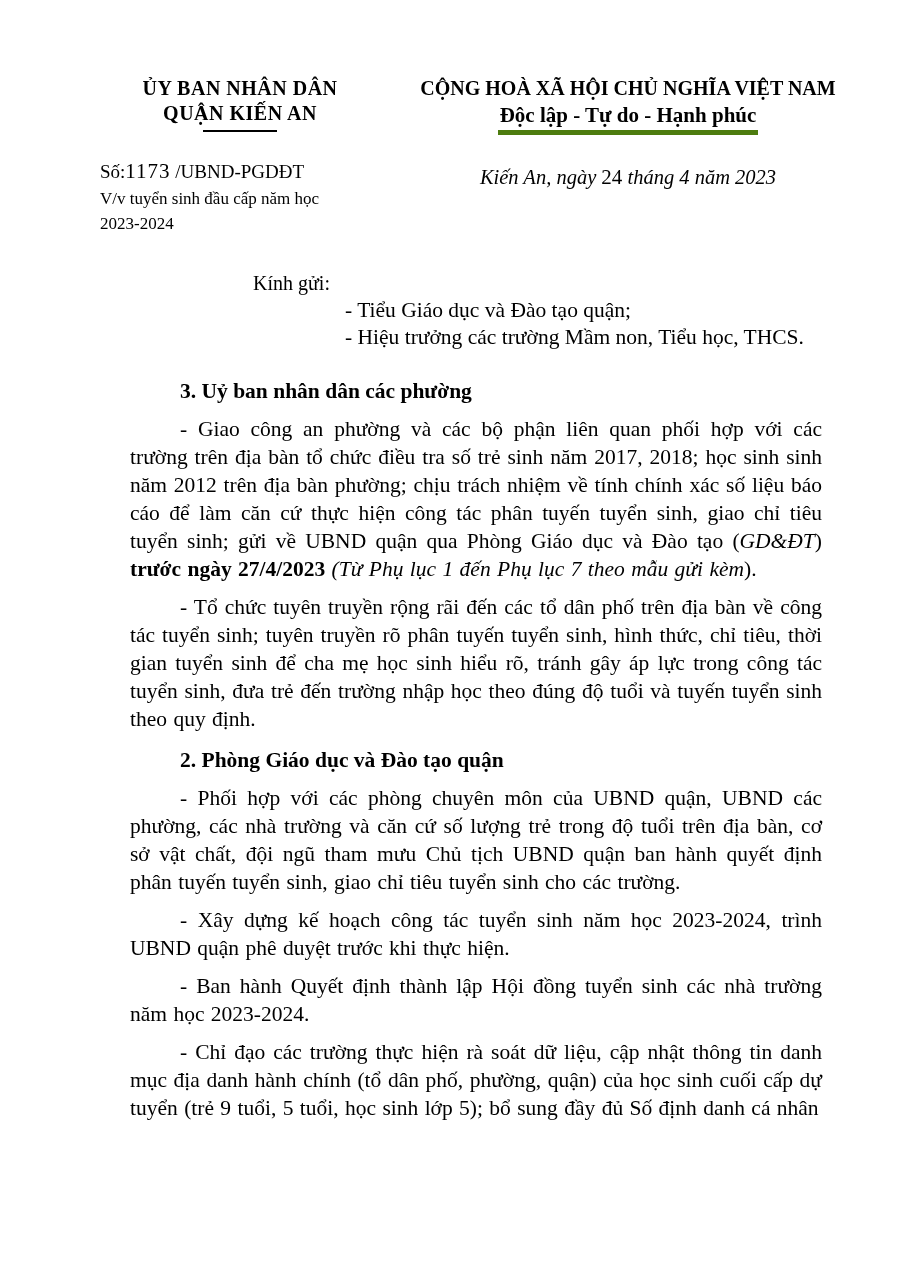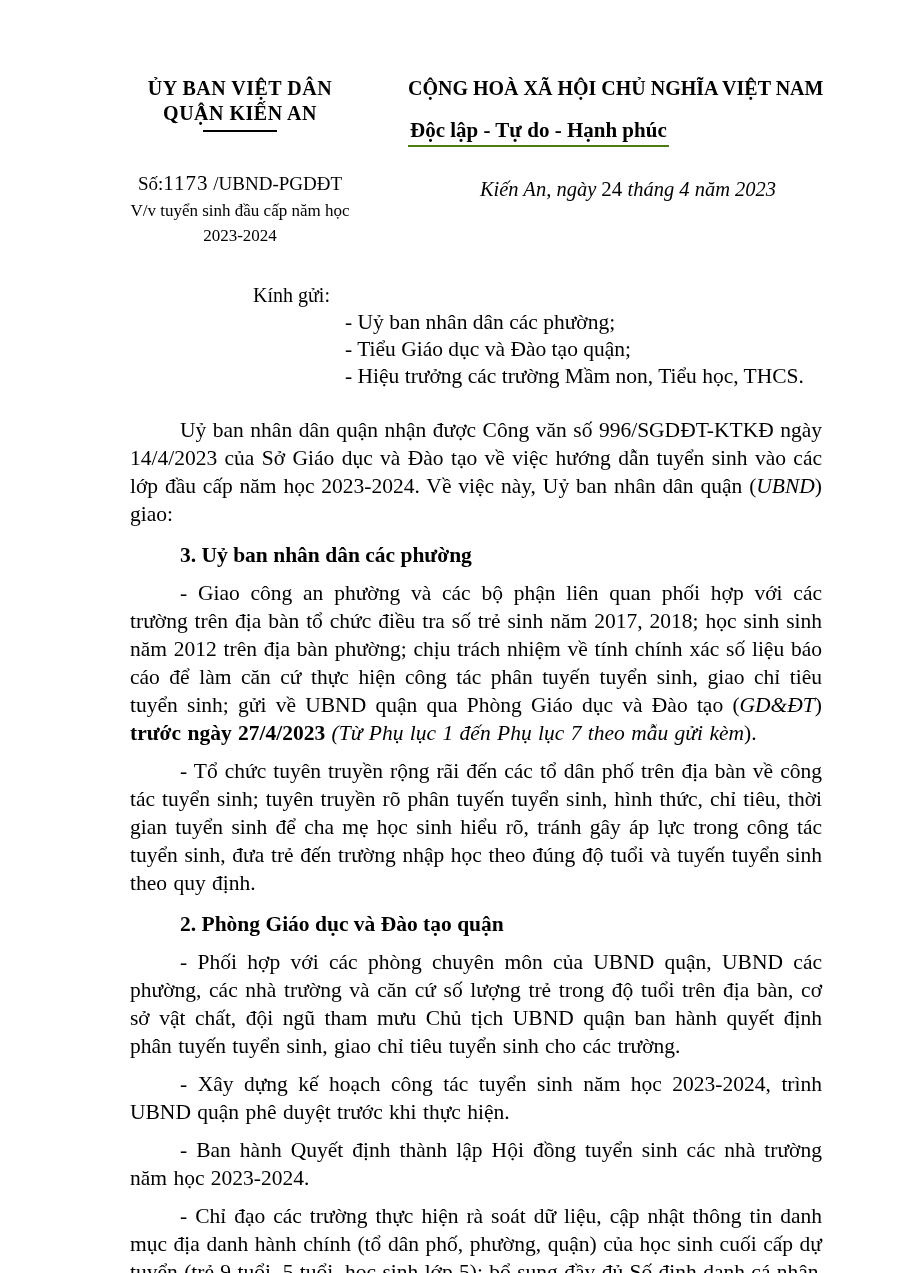--- a/index.html
+++ b/index.html
@@ -11,30 +11,30 @@
     margin: 0 auto;
     background: #ffffff;
     color: #000000;
     font-family: "Liberation Serif", "DejaVu Serif", serif;
     overflow: hidden;
   }
 
   
   .header { display: flex; padding-top: 76px; }
   .hcol-left  { width: 280px; margin-left: 100px; text-align: center; }
-  .hcol-right { width: 440px; margin-left: 28px;  }
+  .hcol-right { width: 440px; margin-left: 28px;  text-align: center; }
   .org-name   { font-weight: bold; font-size: 20px; line-height: 25px; letter-spacing: .5px; }
   .org-rule   { width: 74px; border-top: 2px solid #000; margin: 4px auto 0; }
   .national   { font-weight: bold; font-size: 20px; line-height: 25px; }
   .motto      { font-weight: bold; font-size: 21px; display: inline-block;
-                border-bottom: 2px solid #4d7c0f; padding: 0 2px 2px; margin-top: 17px; }
+                border-bottom: 5px solid #4d7c0f; padding: 0 2px 2px; margin-top: 2px; }
 
   
   .subheader  { display: flex; margin-top: 24px; }
-  .sub-left   { width: 280px; margin-left: 100px; text-align: center; }
+  .sub-left   { width: 280px; margin-left: 100px; text-align: left; }
   .sub-right  { width: 440px; margin-left: 28px; text-align: center; }
   .doc-number { font-size: 19px; }
   .filled-number { font-size: 21px; letter-spacing: 1px; }
   .subject    { font-size: 17px; line-height: 21px; margin-top: 4px; }
   .date-line  { font-style: italic; font-size: 20.5px; margin-top: 6px; }
   .s-up       { font-style: normal; font-size: 21px; }
 
   
   .salutation      { margin-top: 36px; margin-left: 253px; font-size: 20px; line-height: 27px; }
   .recipient-list  { margin-left: 345px; font-size: 21.5px; }
@@ -56,21 +56,21 @@
   .s-i  { font-style: italic; }
   .s-b  { font-weight: bold; }
 </style>
 </head>
 <body>
 
 <div class="page">
 
   <div class="header">
     <div class="hcol-left">
-      <div class="org-name">ỦY BAN VIỆT DÂN</div>
+      <div class="org-name">ỦY BAN NHÂN DÂN</div>
       <div class="org-name">QUẬN KIẾN AN</div>
       <div class="org-rule"></div>
     </div>
     <div class="hcol-right">
       <div class="national">CỘNG HOÀ XÃ HỘI CHỦ NGHĨA VIỆT NAM</div>
       <div>
         <span class="motto">Độc lập - Tự do - Hạnh phúc</span>
       </div>
     </div>
   </div>
@@ -85,27 +85,25 @@
     </div>
     <div class="sub-right">
       <div class="date-line">
         <span>Kiến An, ngày </span><span class="s-up">24</span><span> tháng 4 năm 2023</span>
       </div>
     </div>
   </div>
 
   <div class="salutation">Kính gửi:</div>
   <div class="recipient-list">
-      <div class="recipient">- Uỷ ban nhân dân các phường;</div>
       <div class="recipient">- Tiểu Giáo dục và Đào tạo quận;</div>
       <div class="recipient">- Hiệu trưởng các trường Mầm non, Tiểu học, THCS.</div>
     </div>
 
   <div class="doc-body">
-      <p class="para"><span>Uỷ ban nhân dân quận nhận được Công văn số 996/SGDĐT-KTKĐ ngày 14/4/2023 của Sở Giáo dục và Đào tạo về việc hướng dẫn tuyển sinh vào các lớp đầu cấp năm học 2023-2024. Về việc này, Uỷ ban nhân dân quận (</span><span class="s-i">UBND</span><span>) giao:</span></p>
       <p class="heading"><span class="s-b">3. Uỷ ban nhân dân các phường</span></p>
       <p class="para"><span>- Giao công an phường và các bộ phận liên quan phối hợp với các trường trên địa bàn tổ chức điều tra số trẻ sinh năm 2017, 2018; học sinh sinh năm 2012 trên địa bàn phường; chịu trách nhiệm về tính chính xác số liệu báo cáo để làm căn cứ thực hiện công tác phân tuyến tuyển sinh, giao chỉ tiêu tuyển sinh; gửi về UBND quận qua Phòng Giáo dục và Đào tạo (</span><span class="s-i">GD&amp;ĐT</span><span>) </span><span class="s-b">trước ngày 27/4/2023</span><span> </span><span class="s-i">(Từ Phụ lục 1 đến Phụ lục 7 theo mẫu gửi kèm</span><span>).</span></p>
       <p class="para"><span>- Tổ chức tuyên truyền rộng rãi đến các tổ dân phố trên địa bàn về công tác tuyển sinh; tuyên truyền rõ phân tuyến tuyển sinh, hình thức, chỉ tiêu, thời gian tuyển sinh để cha mẹ học sinh hiểu rõ, tránh gây áp lực trong công tác tuyển sinh, đưa trẻ đến trường nhập học theo đúng độ tuổi và tuyến tuyển sinh theo quy định.</span></p>
       <p class="heading"><span class="s-b">2. Phòng Giáo dục và Đào tạo quận</span></p>
       <p class="para"><span>- Phối hợp với các phòng chuyên môn của UBND quận, UBND các phường, các nhà trường và căn cứ số lượng trẻ trong độ tuổi trên địa bàn, cơ sở vật chất, đội ngũ tham mưu Chủ tịch UBND quận ban hành quyết định phân tuyến tuyển sinh, giao chỉ tiêu tuyển sinh cho các trường.</span></p>
       <p class="para"><span>- Xây dựng kế hoạch công tác tuyển sinh năm học 2023-2024, trình UBND quận phê duyệt trước khi thực hiện.</span></p>
       <p class="para"><span>- Ban hành Quyết định thành lập Hội đồng tuyển sinh các nhà trường năm học 2023-2024.</span></p>
       <p class="para"><span>- Chỉ đạo các trường thực hiện rà soát dữ liệu, cập nhật thông tin danh mục địa danh hành chính (tổ dân phố, phường, quận) của học sinh cuối cấp dự tuyển (trẻ 9 tuổi, 5 tuổi, học sinh lớp 5); bổ sung đầy đủ Số định danh cá nhân</span></p>
     </div>
 

